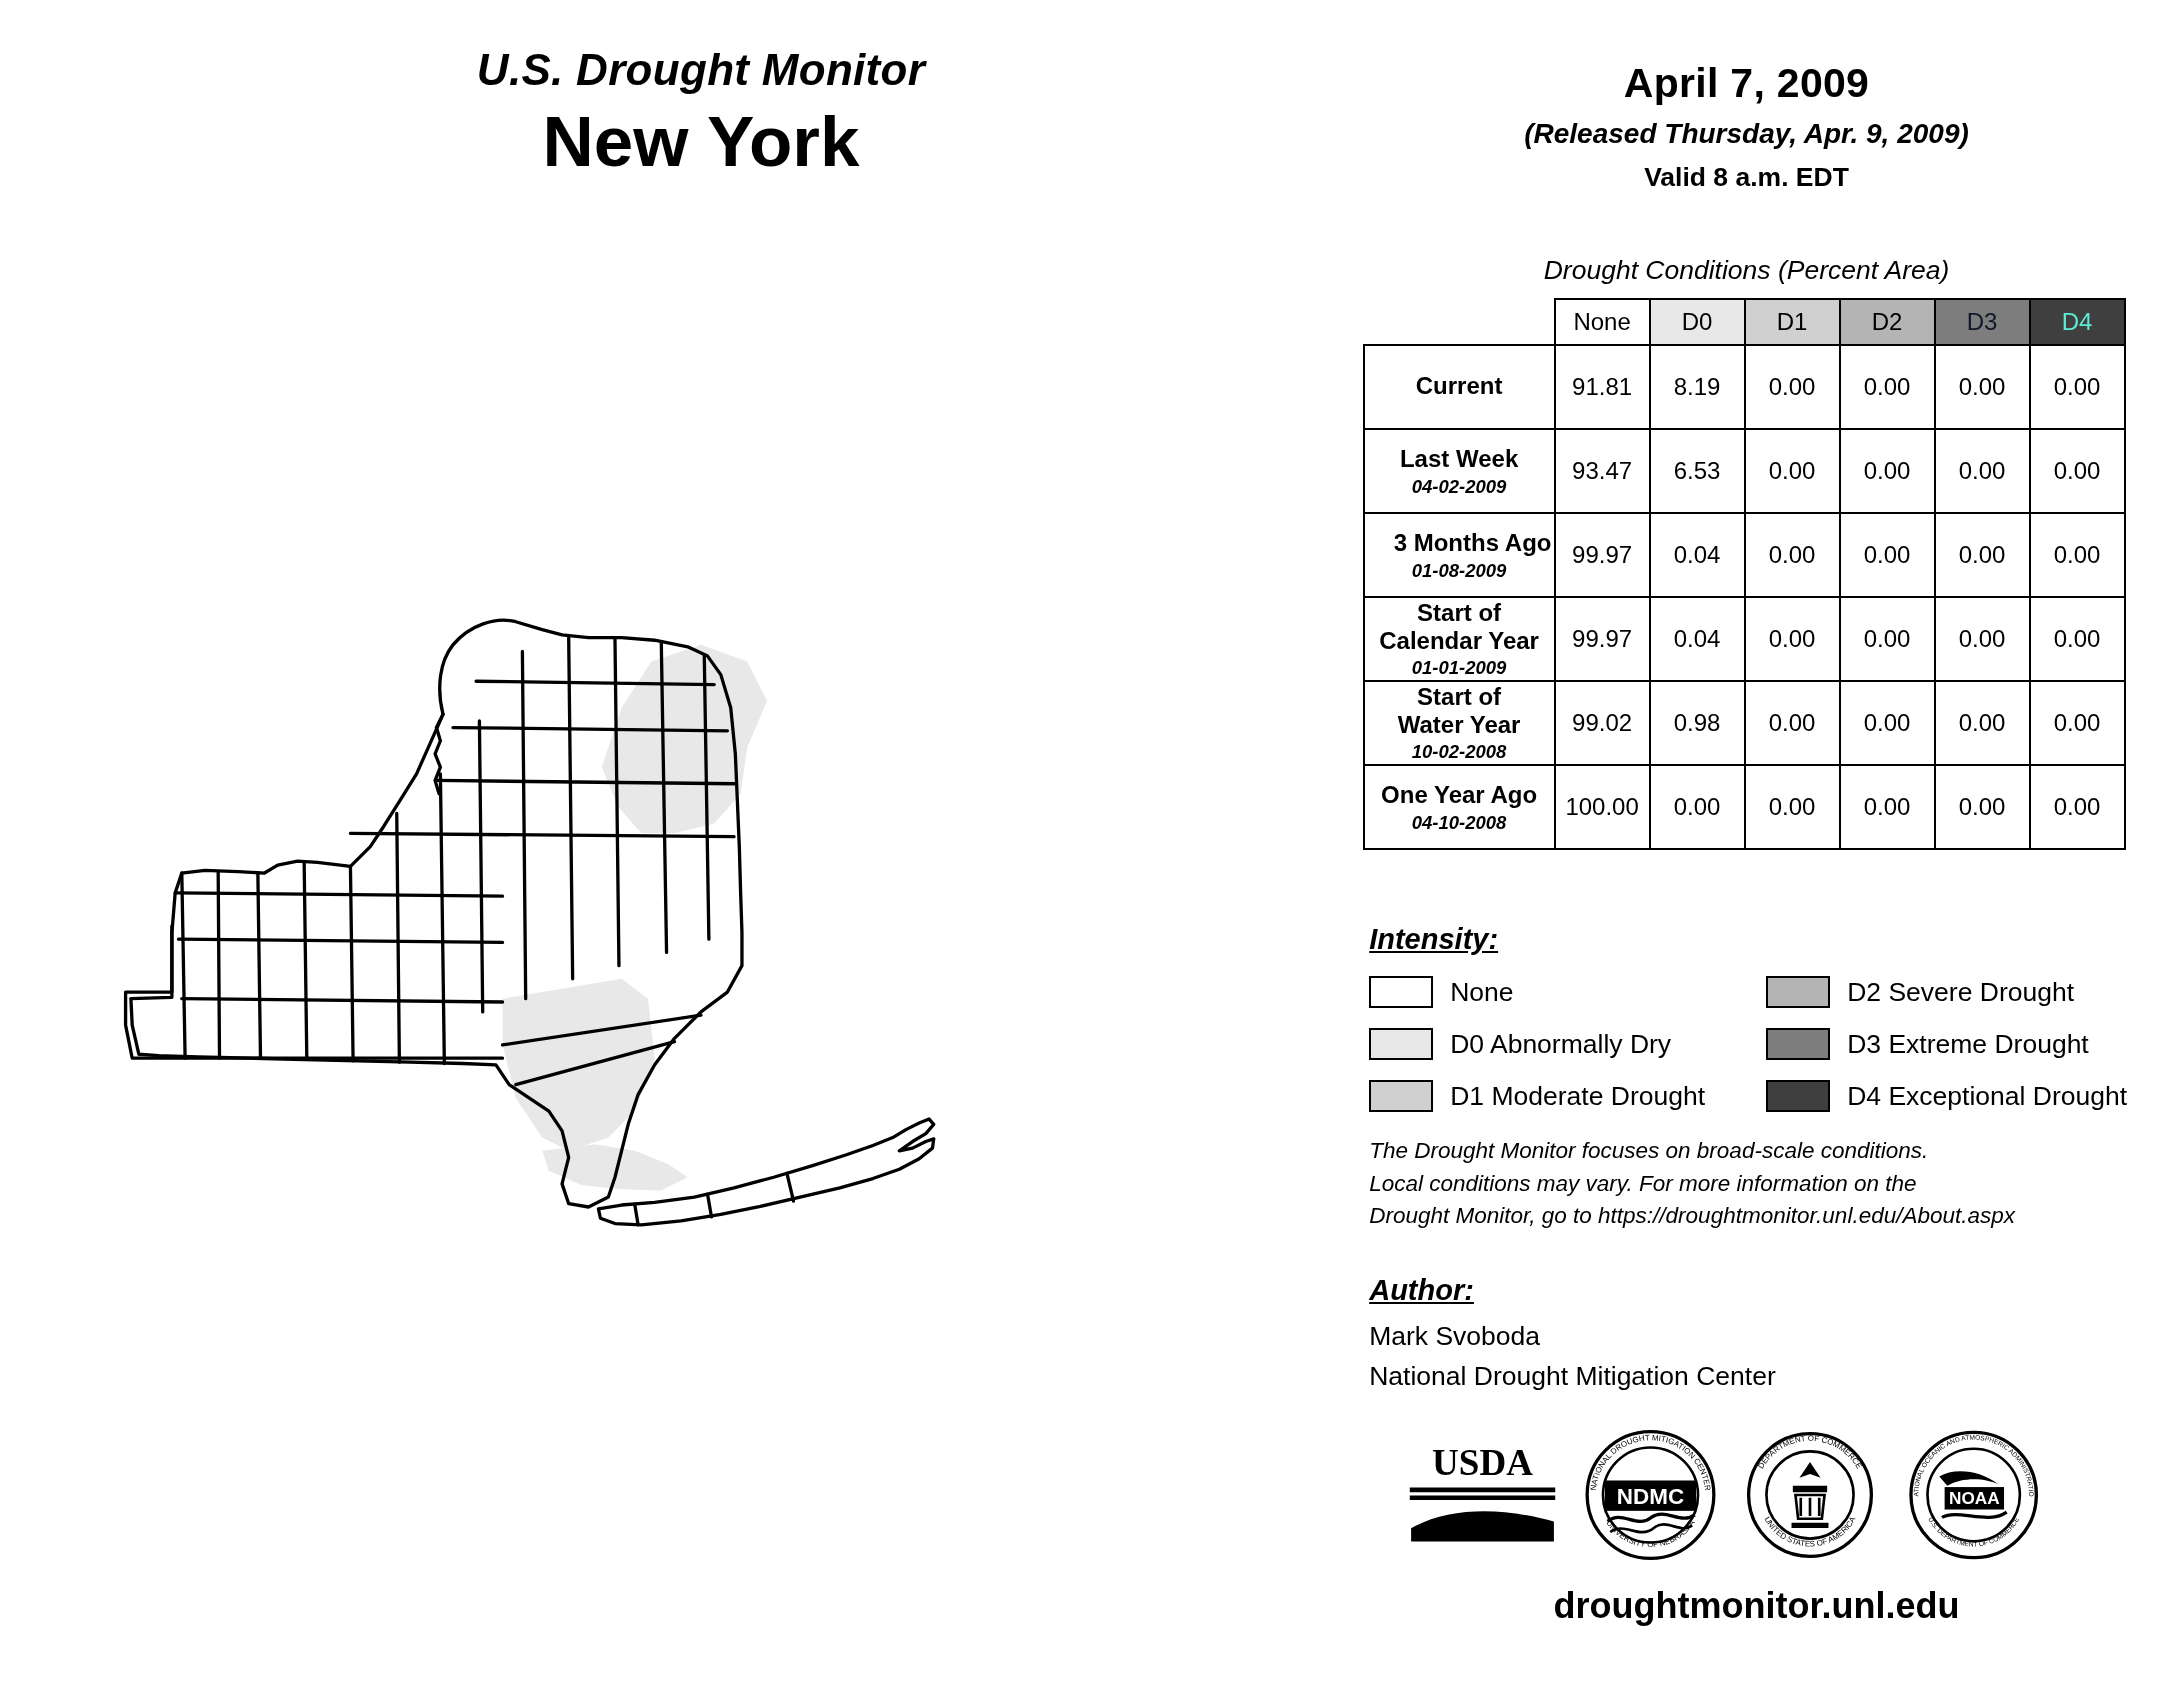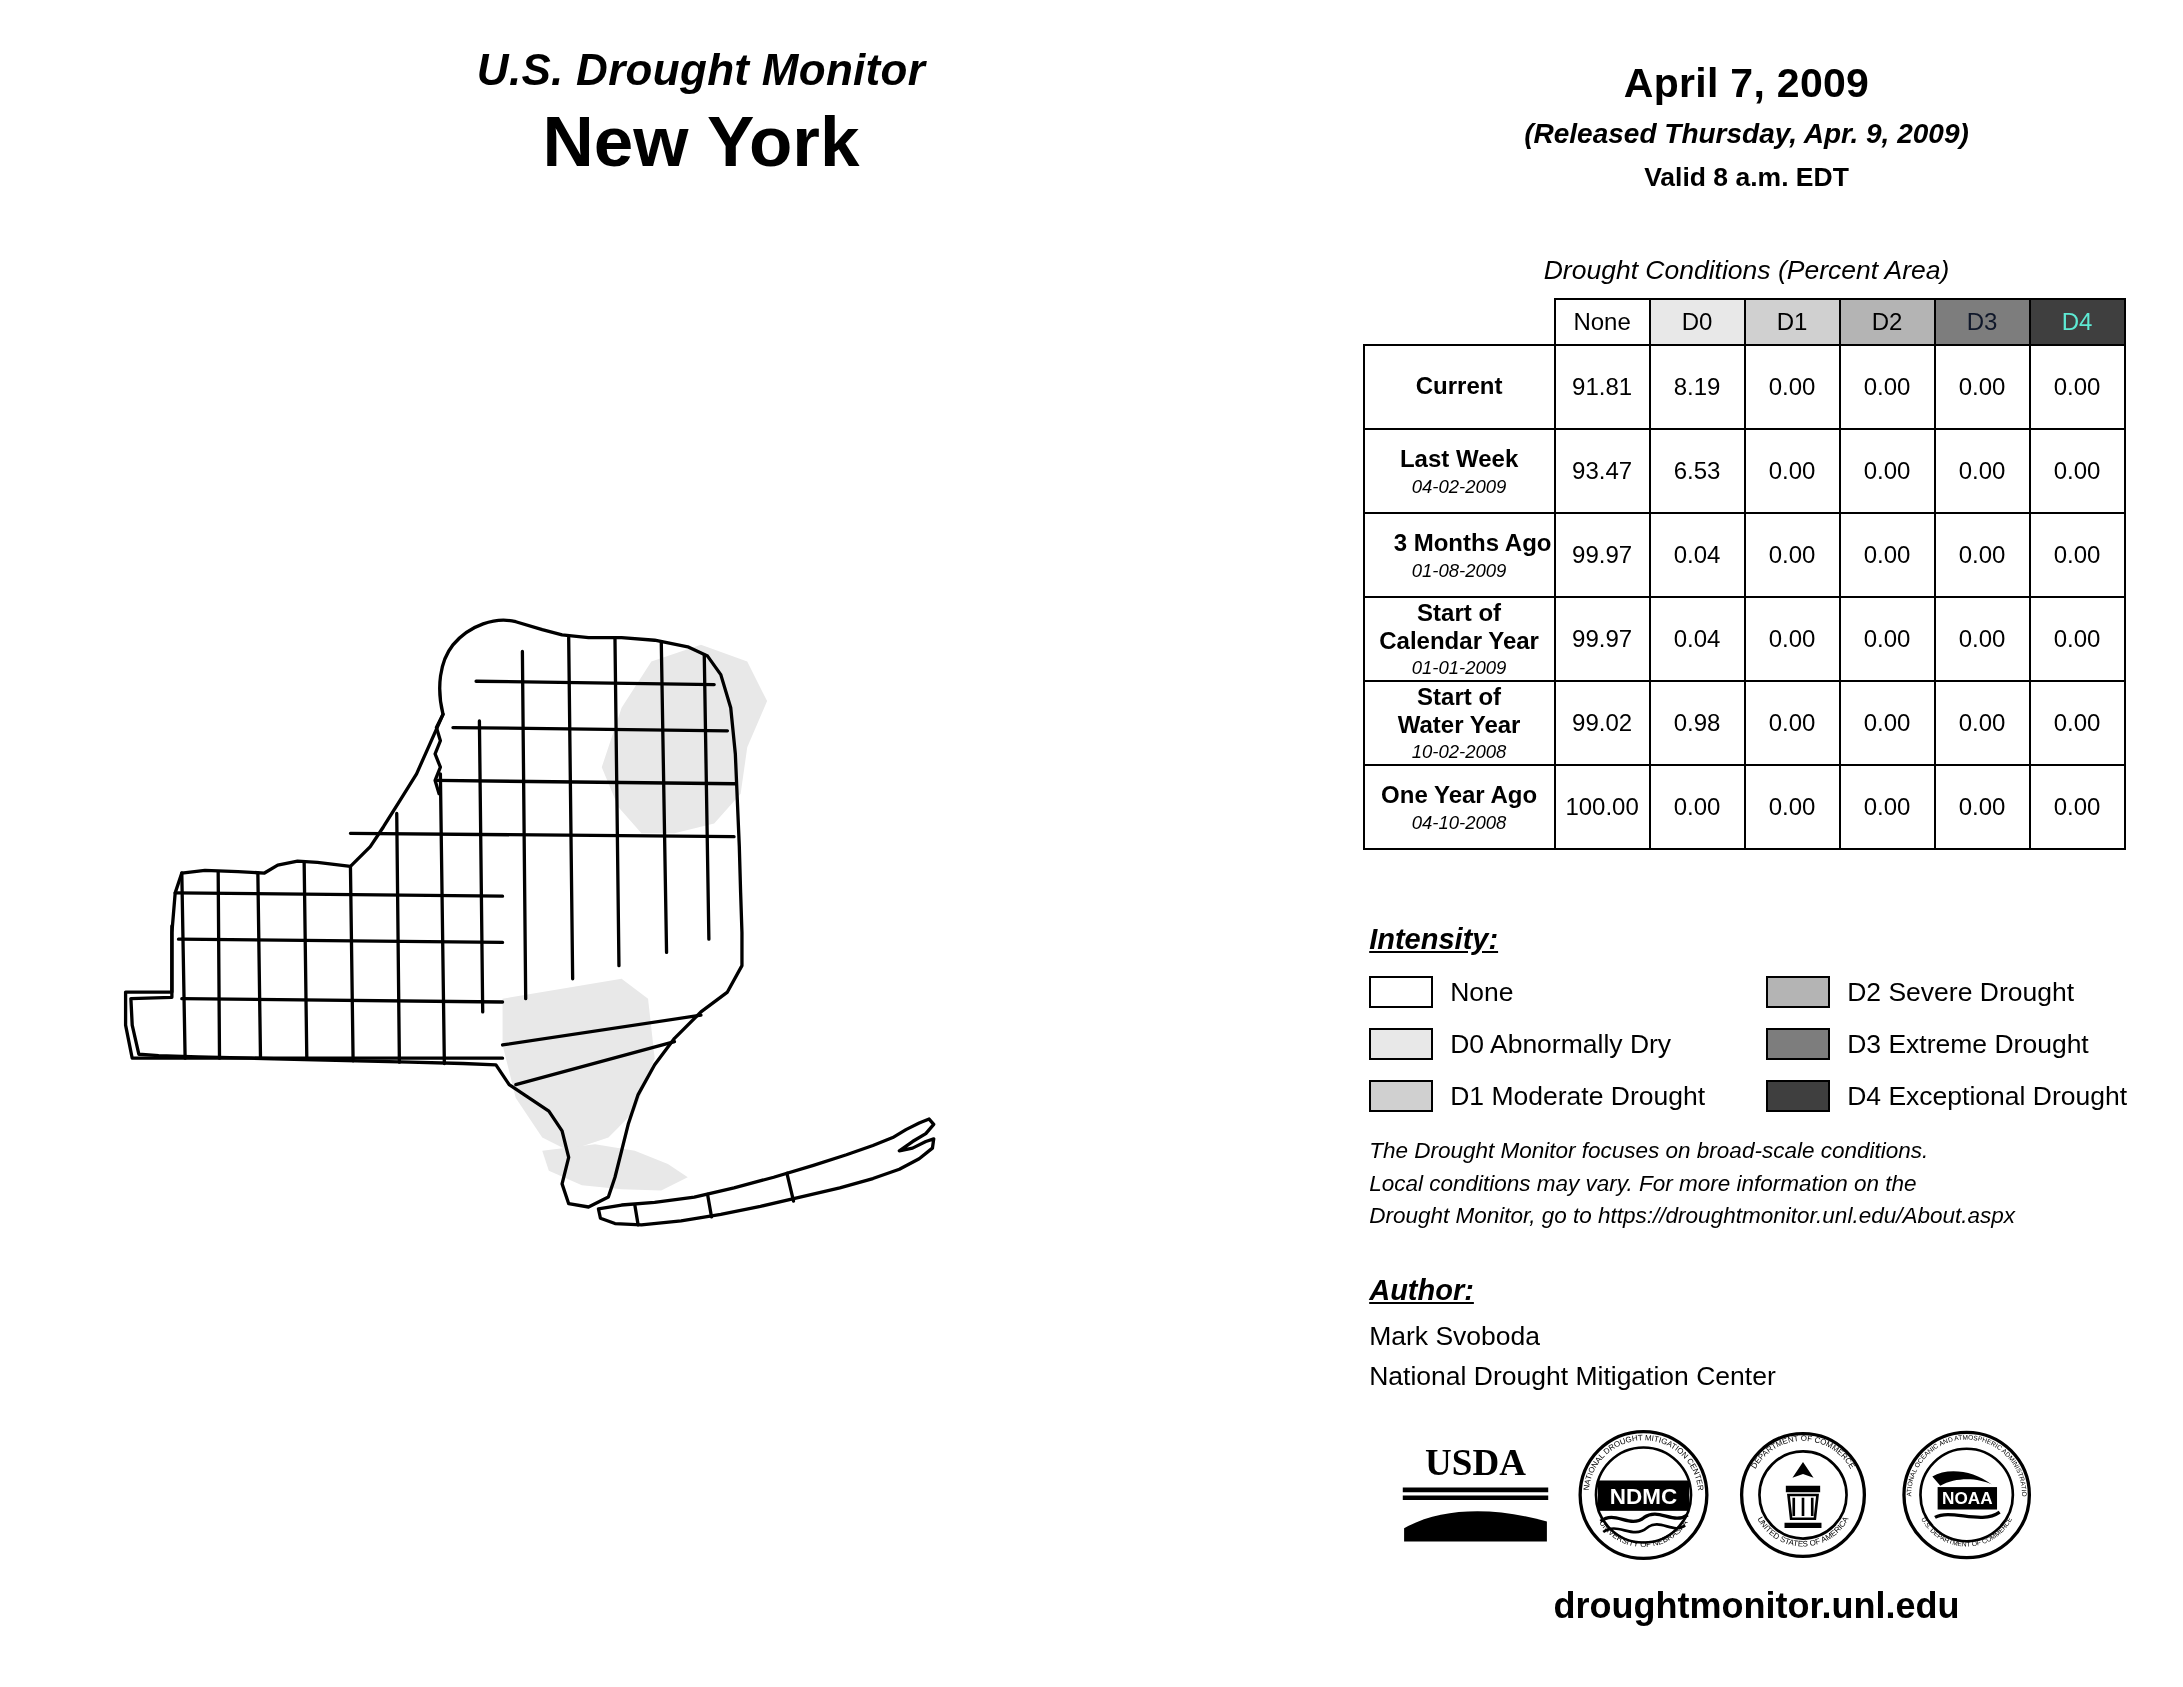--- a/index.html
+++ b/index.html
@@ -136,21 +136,21 @@
     text-align: center;
     line-height: 1.15;
   }
   #drought-table .rowlabel .rl-main {
     font-size: 24px;
     font-weight: bold;
     display: block;
   }
   #drought-table .rowlabel .rl-sub {
     font-size: 18.5px;
-    font-weight: normal;
+    font-weight: bold;
     font-style: italic;
     display: block;
     margin-top: 3px;
   }
   #drought-table .val {
     width: 93px;
     font-size: 24px;
   }
 
   
@@ -213,21 +213,21 @@
   #author-lines {
     position: absolute;
     left: 13.2px;
     top: 1317px;
     font-size: 26.5px;
     line-height: 1.5;
   }
 
   #logos {
     position: absolute;
-    left: 20px;
+    left: 27px;
     top: 1429px;
     width: 781px;
     height: 132px;
   }
   .logo {
     position: absolute;
     top: 0;
   }
 
   #site-url {

